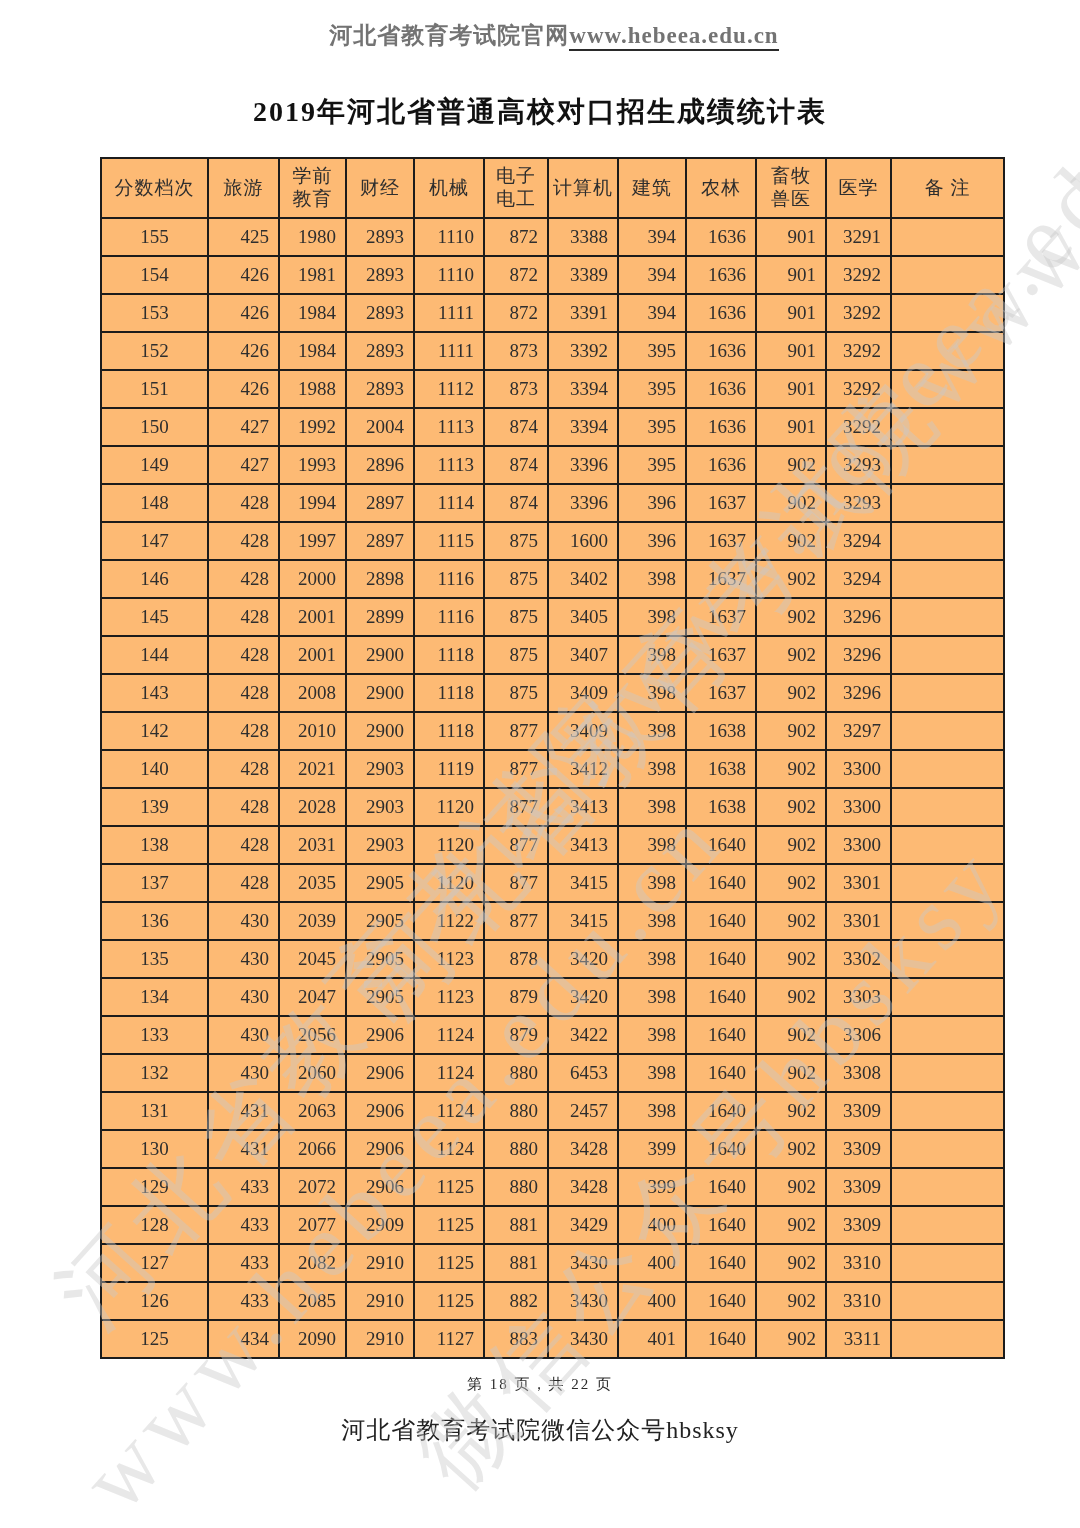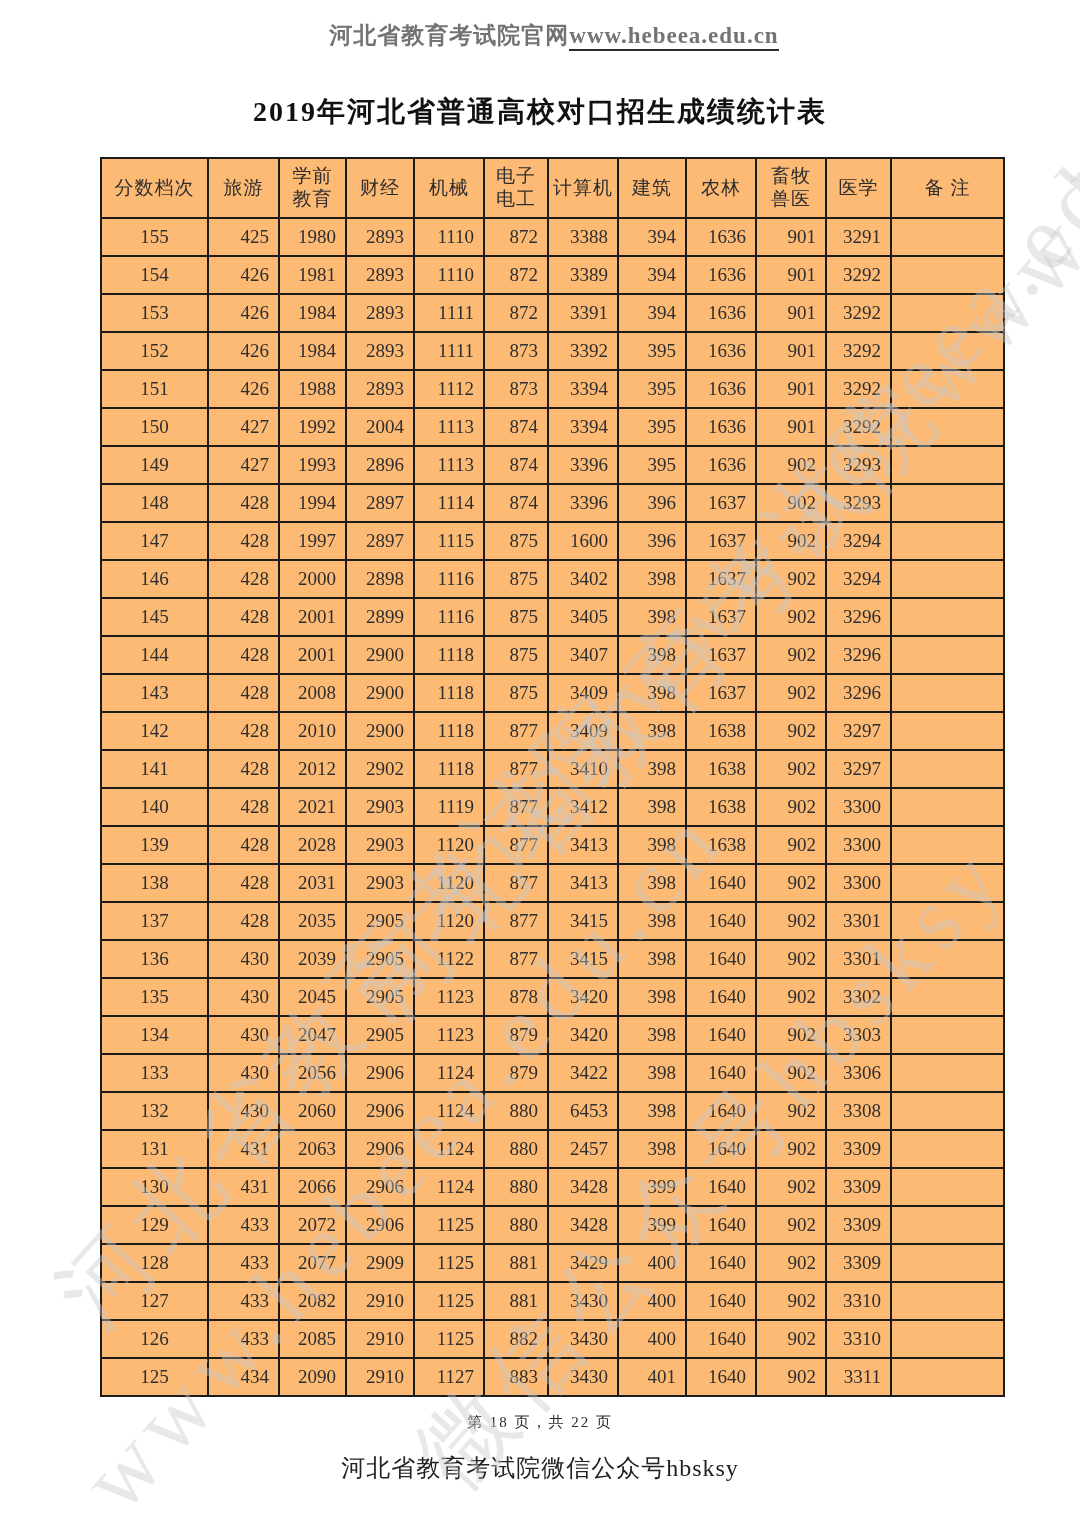--- a/index.html
+++ b/index.html
@@ -345,34 +345,20 @@
           <td class="c-num">1118</td>
           <td class="c-num">877</td>
           <td class="c-num">3409</td>
           <td class="c-num">398</td>
           <td class="c-num">1638</td>
           <td class="c-num">902</td>
           <td class="c-num">3297</td>
           <td class="c-remark"></td>
         </tr>
         <tr>
-          <td class="c-center">141</td>
-          <td class="c-num">428</td>
-          <td class="c-num">2012</td>
-          <td class="c-num">2902</td>
-          <td class="c-num">1118</td>
-          <td class="c-num">877</td>
-          <td class="c-num">3410</td>
-          <td class="c-num">398</td>
-          <td class="c-num">1638</td>
-          <td class="c-num">902</td>
-          <td class="c-num">3297</td>
-          <td class="c-remark"></td>
-        </tr>
-        <tr>
           <td class="c-center">140</td>
           <td class="c-num">428</td>
           <td class="c-num">2021</td>
           <td class="c-num">2903</td>
           <td class="c-num">1119</td>
           <td class="c-num">877</td>
           <td class="c-num">3412</td>
           <td class="c-num">398</td>
           <td class="c-num">1638</td>
           <td class="c-num">902</td>

